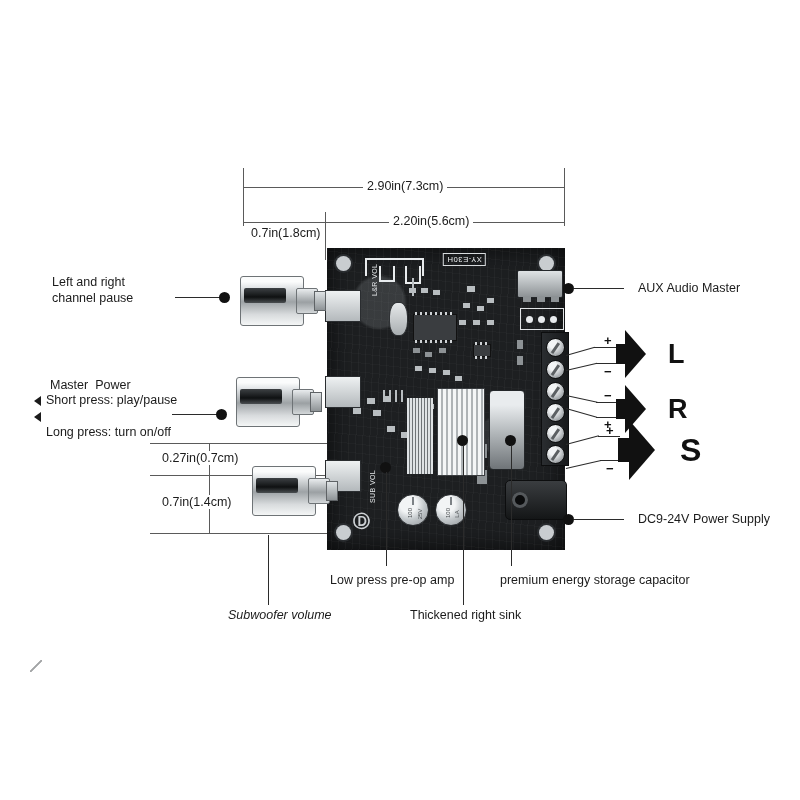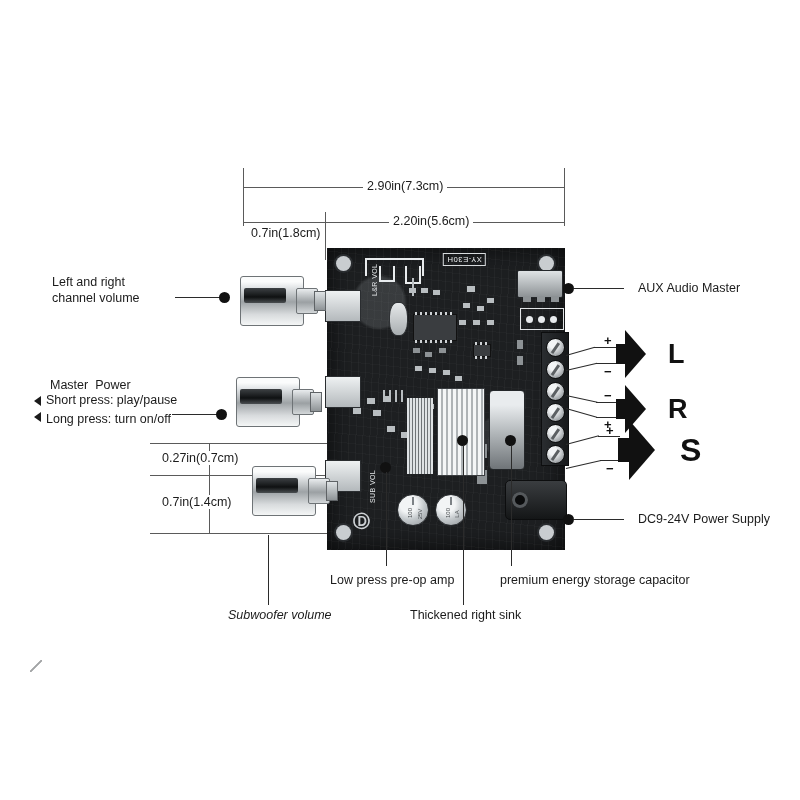--- a/index.html
+++ b/index.html
@@ -260,31 +260,31 @@
 
   <div class="pot" style="left:252px;top:466px;width:62px;height:48px;">
     <div class="potbody"></div>
     <div class="potband"></div>
     <div class="potshaft"></div>
     <div class="potnut"></div>
   </div>
 
   <div>
     <div class="lbl" style="left:52px;top:275px;">Left and right
-channel volume</div>
+channel pause</div>
     <div class="leader" style="left:175px;top:297px;width:48px;"></div>
     <div class="dot" style="left:219px;top:292px;"></div>
   </div>
 
   <div>
     <div class="lbl" style="left:50px;top:378px;">Master  Power</div>
     <div class="arrowL" style="left:34px;top:396px;"></div>
     <div class="lbl" style="left:46px;top:393px;">Short press: play/pause</div>
     <div class="arrowL" style="left:34px;top:412px;"></div>
-    <div class="lbl" style="left:46px;top:412px;">Long press: turn on/off</div>
+    <div class="lbl" style="left:46px;top:425px;">Long press: turn on/off</div>
     <div class="leader" style="left:172px;top:414px;width:48px;"></div>
     <div class="dot" style="left:216px;top:409px;"></div>
   </div>
 
   <div>
     <div class="leaderv" style="left:268px;top:535px;height:70px;"></div>
     <div class="lbl" style="left:228px;top:608px;font-style:italic;">Subwoofer volume</div>
   </div>
 
   <div>

